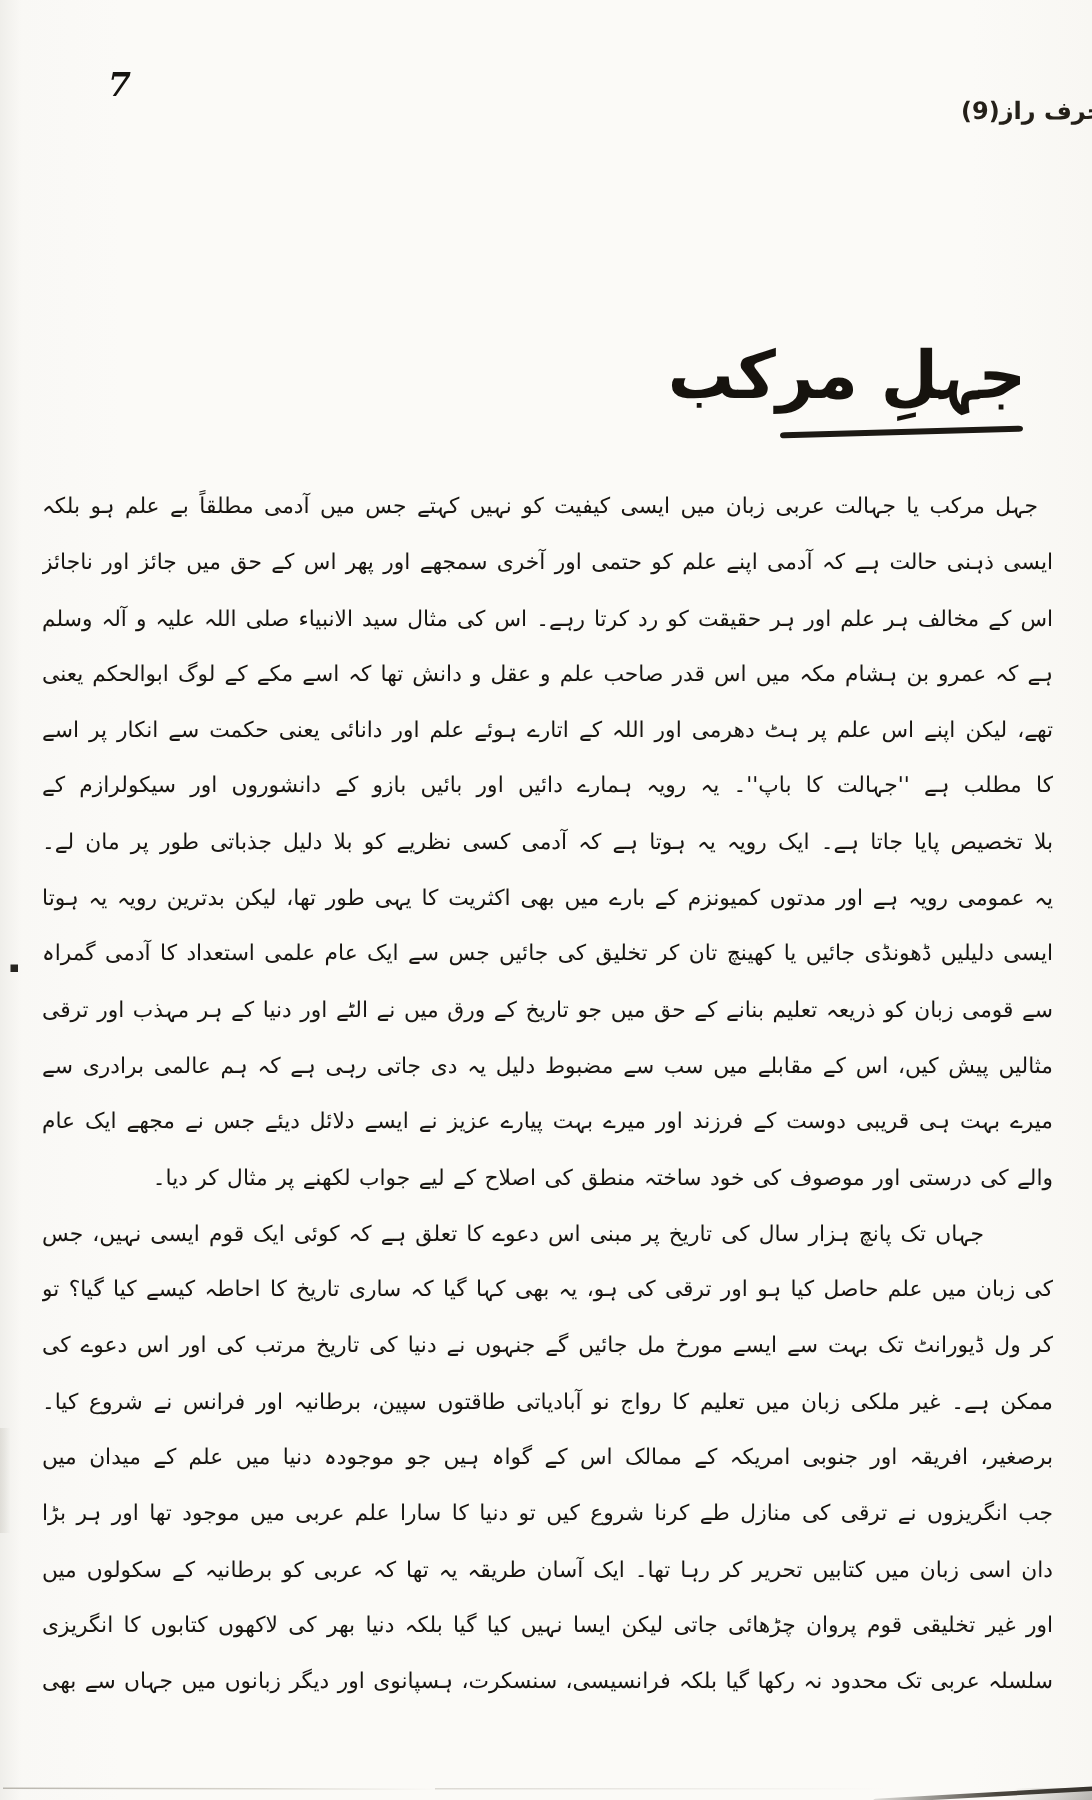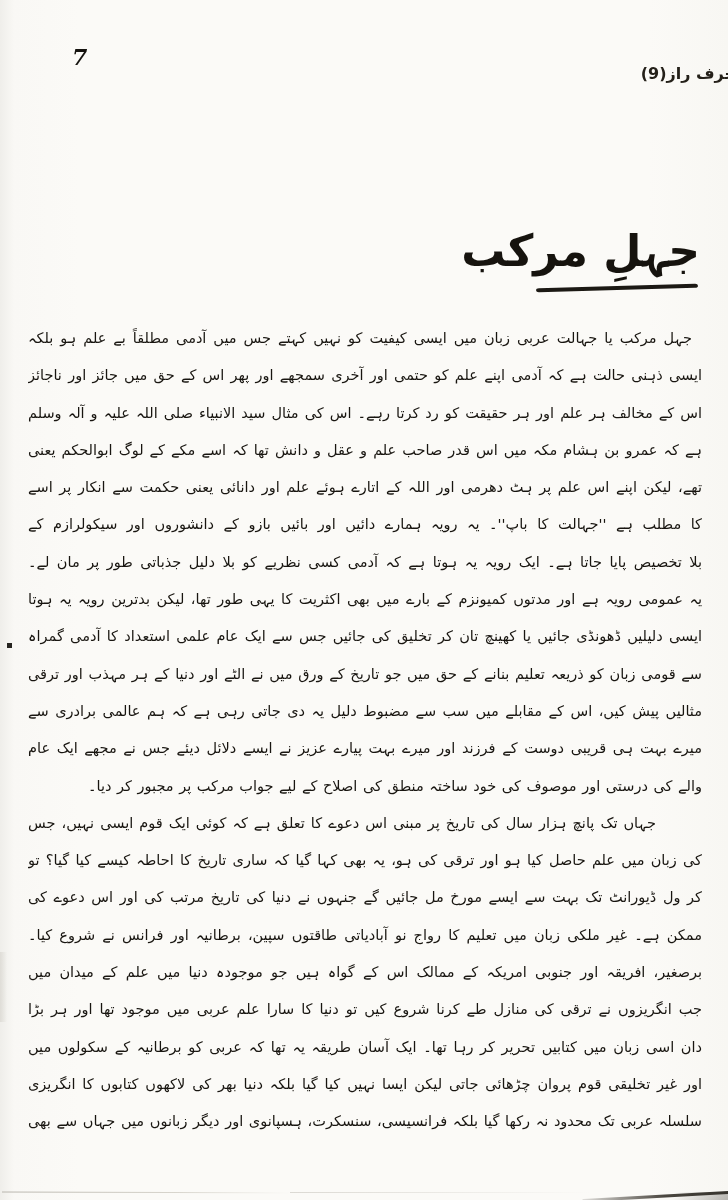--- a/index.html
+++ b/index.html
@@ -21,21 +21,21 @@
     font-weight:bold;font-style:italic;
     font-size:22px;color:#15130f;
   }
   .header-right{
     position:absolute;top:64px;right:-8px;
     direction:rtl;white-space:nowrap;
     font-weight:bold;font-size:16px;color:#242019;
     letter-spacing:.5px;
   }
   
-  .title-block{position:absolute;top:218px;right:28px;text-align:center;}
+  .title-block{position:absolute;top:218px;right:44px;text-align:center;}
   .title{
     direction:rtl;white-space:nowrap;
     font-size:44px;font-weight:bold;color:#16130e;
     line-height:1.5;
   }
   .title-underline{
     width:162px;height:4px;margin:2px 2px 0 auto;
     background:#1c1914;border-radius:3px/2px;
     transform:rotate(-1.6deg);
   }
@@ -104,21 +104,21 @@
     <div class="line">اس کے مخالف ہر علم اور ہر حقیقت کو رد کرتا رہے۔ اس کی مثال سید الانبیاء صلی اللہ علیہ و آلہ وسلم کے عمل سے یوں واضح ہوتی</div>
     <div class="line">ہے کہ عمرو بن ہشام مکہ میں اس قدر صاحب علم و عقل و دانش تھا کہ اسے مکے کے لوگ ابوالحکم یعنی ''دانائی کا باپ'' پکارتے</div>
     <div class="line">تھے، لیکن اپنے اس علم پر ہٹ دھرمی اور اللہ کے اتارے ہوئے علم اور دانائی یعنی حکمت سے انکار پر اسے ابوجہل کہا گیا جس</div>
     <div class="line">کا مطلب ہے ''جہالت کا باپ''۔ یہ رویہ ہمارے دائیں اور بائیں بازو کے دانشوروں اور سیکولرازم کے دعویداروں میں</div>
     <div class="line">بلا تخصیص پایا جاتا ہے۔ ایک رویہ یہ ہوتا ہے کہ آدمی کسی نظریے کو بلا دلیل جذباتی طور پر مان لے۔ مذہب کے بارے میں</div>
     <div class="line">یہ عمومی رویہ ہے اور مدتوں کمیونزم کے بارے میں بھی اکثریت کا یہی طور تھا، لیکن بدترین رویہ یہ ہوتا کہ حقائق کے برعکس</div>
     <div class="line">ایسی دلیلیں ڈھونڈی جائیں یا کھینچ تان کر تخلیق کی جائیں جس سے ایک عام علمی استعداد کا آدمی گمراہ ہو سکے۔ طویل عرصہ</div>
     <div class="line">سے قومی زبان کو ذریعہ تعلیم بنانے کے حق میں جو تاریخ کے ورق میں نے الٹے اور دنیا کے ہر مہذب اور ترقی یافتہ ملک سے</div>
     <div class="line">مثالیں پیش کیں، اس کے مقابلے میں سب سے مضبوط دلیل یہ دی جاتی رہی ہے کہ ہم عالمی برادری سے کٹ جائیں گے۔</div>
     <div class="line">میرے بہت ہی قریبی دوست کے فرزند اور میرے بہت پیارے عزیز نے ایسے دلائل دیئے جس نے مجھے ایک عام پڑھنے</div>
-    <div class="line para-end">والے کی درستی اور موصوف کی خود ساختہ منطق کی اصلاح کے لیے جواب مرکب پر مجبور کر دیا۔</div>
+    <div class="line para-end">والے کی درستی اور موصوف کی خود ساختہ منطق کی اصلاح کے لیے جواب لکھنے پر مثال کر دیا۔</div>
     <div class="line para-indent">جہاں تک پانچ ہزار سال کی تاریخ پر مبنی اس دعوے کا تعلق ہے کہ کوئی ایک قوم ایسی نہیں، جس نے کسی دوسرے</div>
     <div class="line">کی زبان میں علم حاصل کیا ہو اور ترقی کی ہو، یہ بھی کہا گیا کہ ساری تاریخ کا احاطہ کیسے کیا گیا؟ تو دنیا میں ٹائن بی سے لے</div>
     <div class="line">کر ول ڈیورانٹ تک بہت سے ایسے مورخ مل جائیں گے جنہوں نے دنیا کی تاریخ مرتب کی اور اس دعوے کی تصدیق</div>
     <div class="line">ممکن ہے۔ غیر ملکی زبان میں تعلیم کا رواج نو آبادیاتی طاقتوں سپین، برطانیہ اور فرانس نے شروع کیا۔ فلپائن سے لے کر</div>
     <div class="line">برصغیر، افریقہ اور جنوبی امریکہ کے ممالک اس کے گواہ ہیں جو موجودہ دنیا میں علم کے میدان میں پسماندگی کی علامت ہیں۔</div>
     <div class="line">جب انگریزوں نے ترقی کی منازل طے کرنا شروع کیں تو دنیا کا سارا علم عربی میں موجود تھا اور ہر بڑا صاحب علم اور سائنس</div>
     <div class="line">دان اسی زبان میں کتابیں تحریر کر رہا تھا۔ ایک آسان طریقہ یہ تھا کہ عربی کو برطانیہ کے سکولوں میں پڑھایا جاتا اور ایک نقال</div>
     <div class="line">اور غیر تخلیقی قوم پروان چڑھائی جاتی لیکن ایسا نہیں کیا گیا بلکہ دنیا بھر کی لاکھوں کتابوں کا انگریزی میں ترجمہ کیا گیا اور یہ</div>
     <div class="line">سلسلہ عربی تک محدود نہ رکھا گیا بلکہ فرانسیسی، سنسکرت، ہسپانوی اور دیگر زبانوں میں جہاں سے بھی علم ملا اسے اپنی زبان</div>
   </div>

